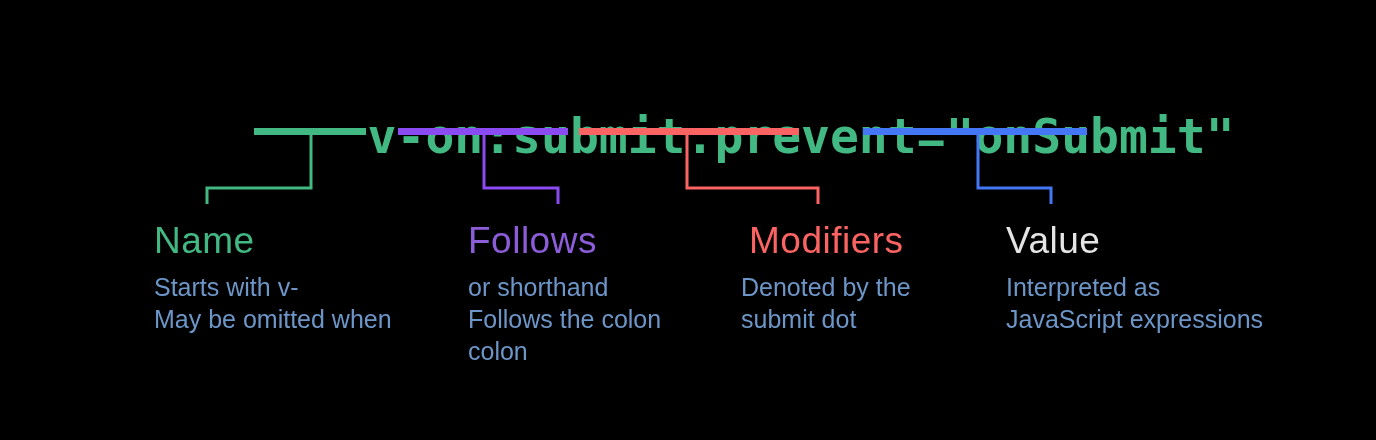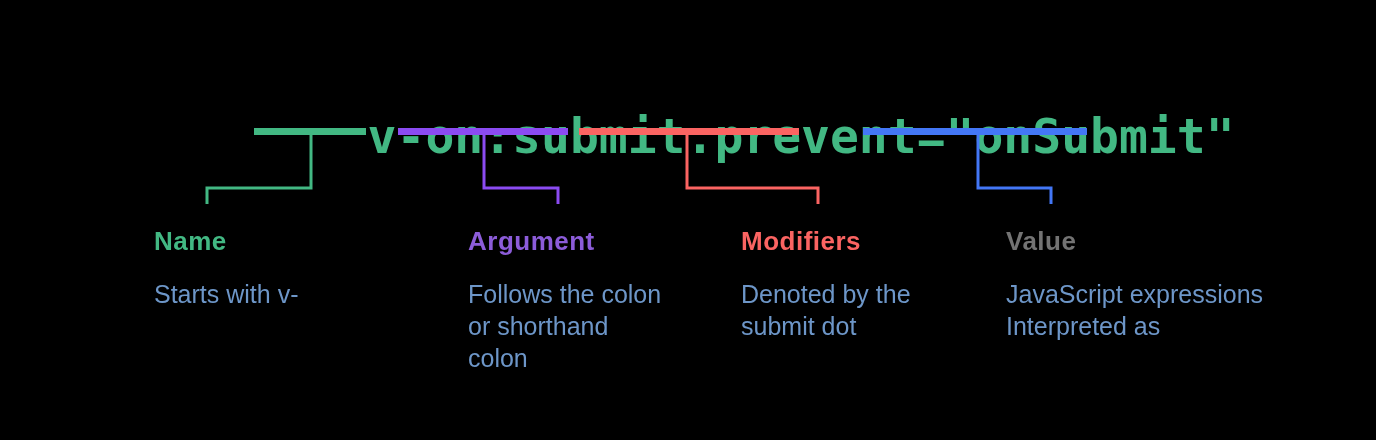--- a/index.html
+++ b/index.html
@@ -54,33 +54,33 @@
   .col {
     position: absolute;
     top: 219px;
   }
   .col-name      { left: 154px; }
   .col-argument  { left: 468px; }
   .col-modifiers { left: 741px; }
   .col-value     { left: 1006px; }
 
   .col-label {
-    font-size: 26px;
+    font-size: 37px;
     line-height: 44px;
-    font-weight: 700;
+    font-weight: 400;
     letter-spacing: 0.5px;
     white-space: nowrap;
   }
   .col-name      .col-label { color: #42b883; }
   .col-argument  .col-label { color: #8c5cd9; }
-  .col-modifiers .col-label { color: #fb6462; }
-  .col-value     .col-label { color: #737373; }
+  .col-modifiers .col-label { color: #fb6462; margin-left: 8px; }
+  .col-value     .col-label { color: #e5e5e5; }
 
   .col-desc {
-    margin-top: 15px;
+    margin-top: 8px;
     font-size: 25px;
     line-height: 32px;
     font-weight: 400;
     color: #6d96c8;
     white-space: nowrap;
   }
 </style>
 </head>
 <body>
 
@@ -98,41 +98,42 @@
     <polyline points="311,135 311,188 207,188 207,204" fill="none" stroke="#42b883" stroke-width="3"></polyline>
     <polyline points="484,135 484,188 558,188 558,204" fill="none" stroke="#8b4bf2" stroke-width="3"></polyline>
     <polyline points="687,135 687,188 818,188 818,204" fill="none" stroke="#fb6462" stroke-width="3"></polyline>
     <polyline points="978,135 978,188 1051,188 1051,204" fill="none" stroke="#4377f6" stroke-width="3"></polyline>
   </svg>
 
   <div class="col col-name">
     <div class="col-label">Name</div>
     <div class="col-desc">
       <div>Starts with v-</div>
+      <div>May be omitted when</div>
     </div>
   </div>
 
   <div class="col col-argument">
-    <div class="col-label">Argument</div>
+    <div class="col-label">Follows</div>
     <div class="col-desc">
+      <div>or shorthand</div>
       <div>Follows the colon</div>
-      <div>or shorthand</div>
       <div>colon</div>
     </div>
   </div>
 
   <div class="col col-modifiers">
     <div class="col-label">Modifiers</div>
     <div class="col-desc">
       <div>Denoted by the</div>
       <div>submit dot</div>
     </div>
   </div>
 
   <div class="col col-value">
     <div class="col-label">Value</div>
     <div class="col-desc">
+      <div>Interpreted as</div>
       <div>JavaScript expressions</div>
-      <div>Interpreted as</div>
     </div>
   </div>
 
 </div>
 
 </body></html>

